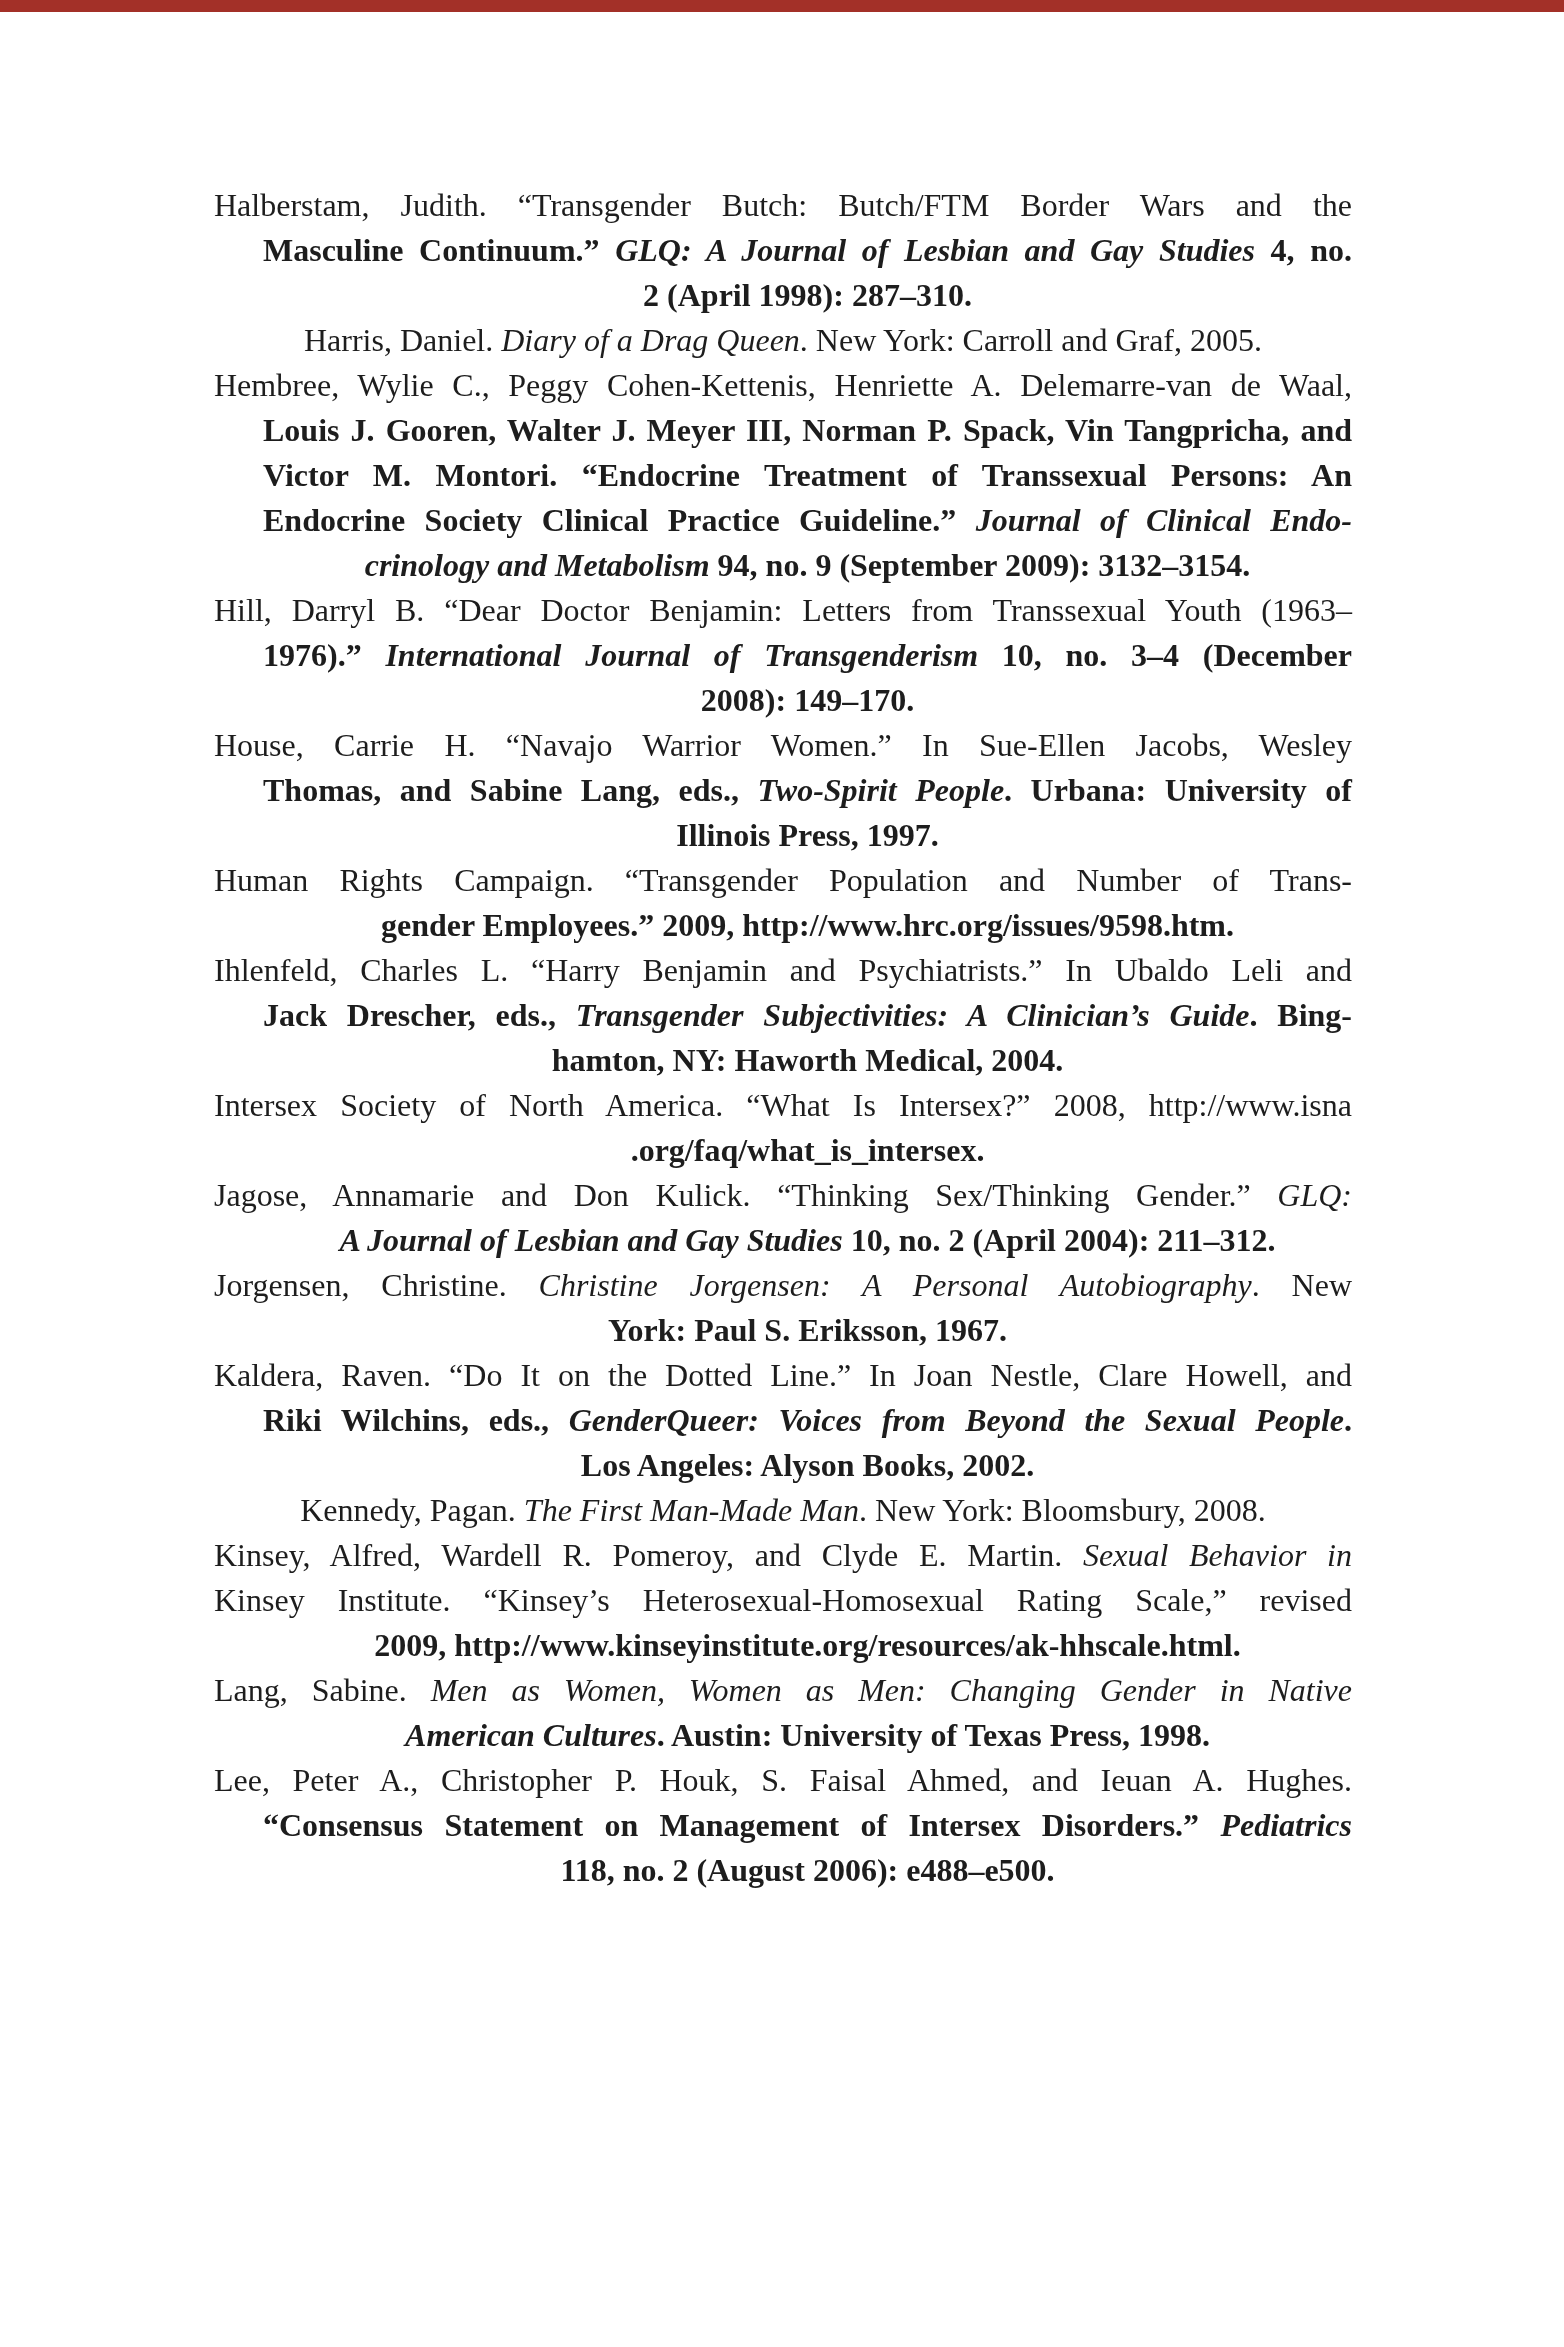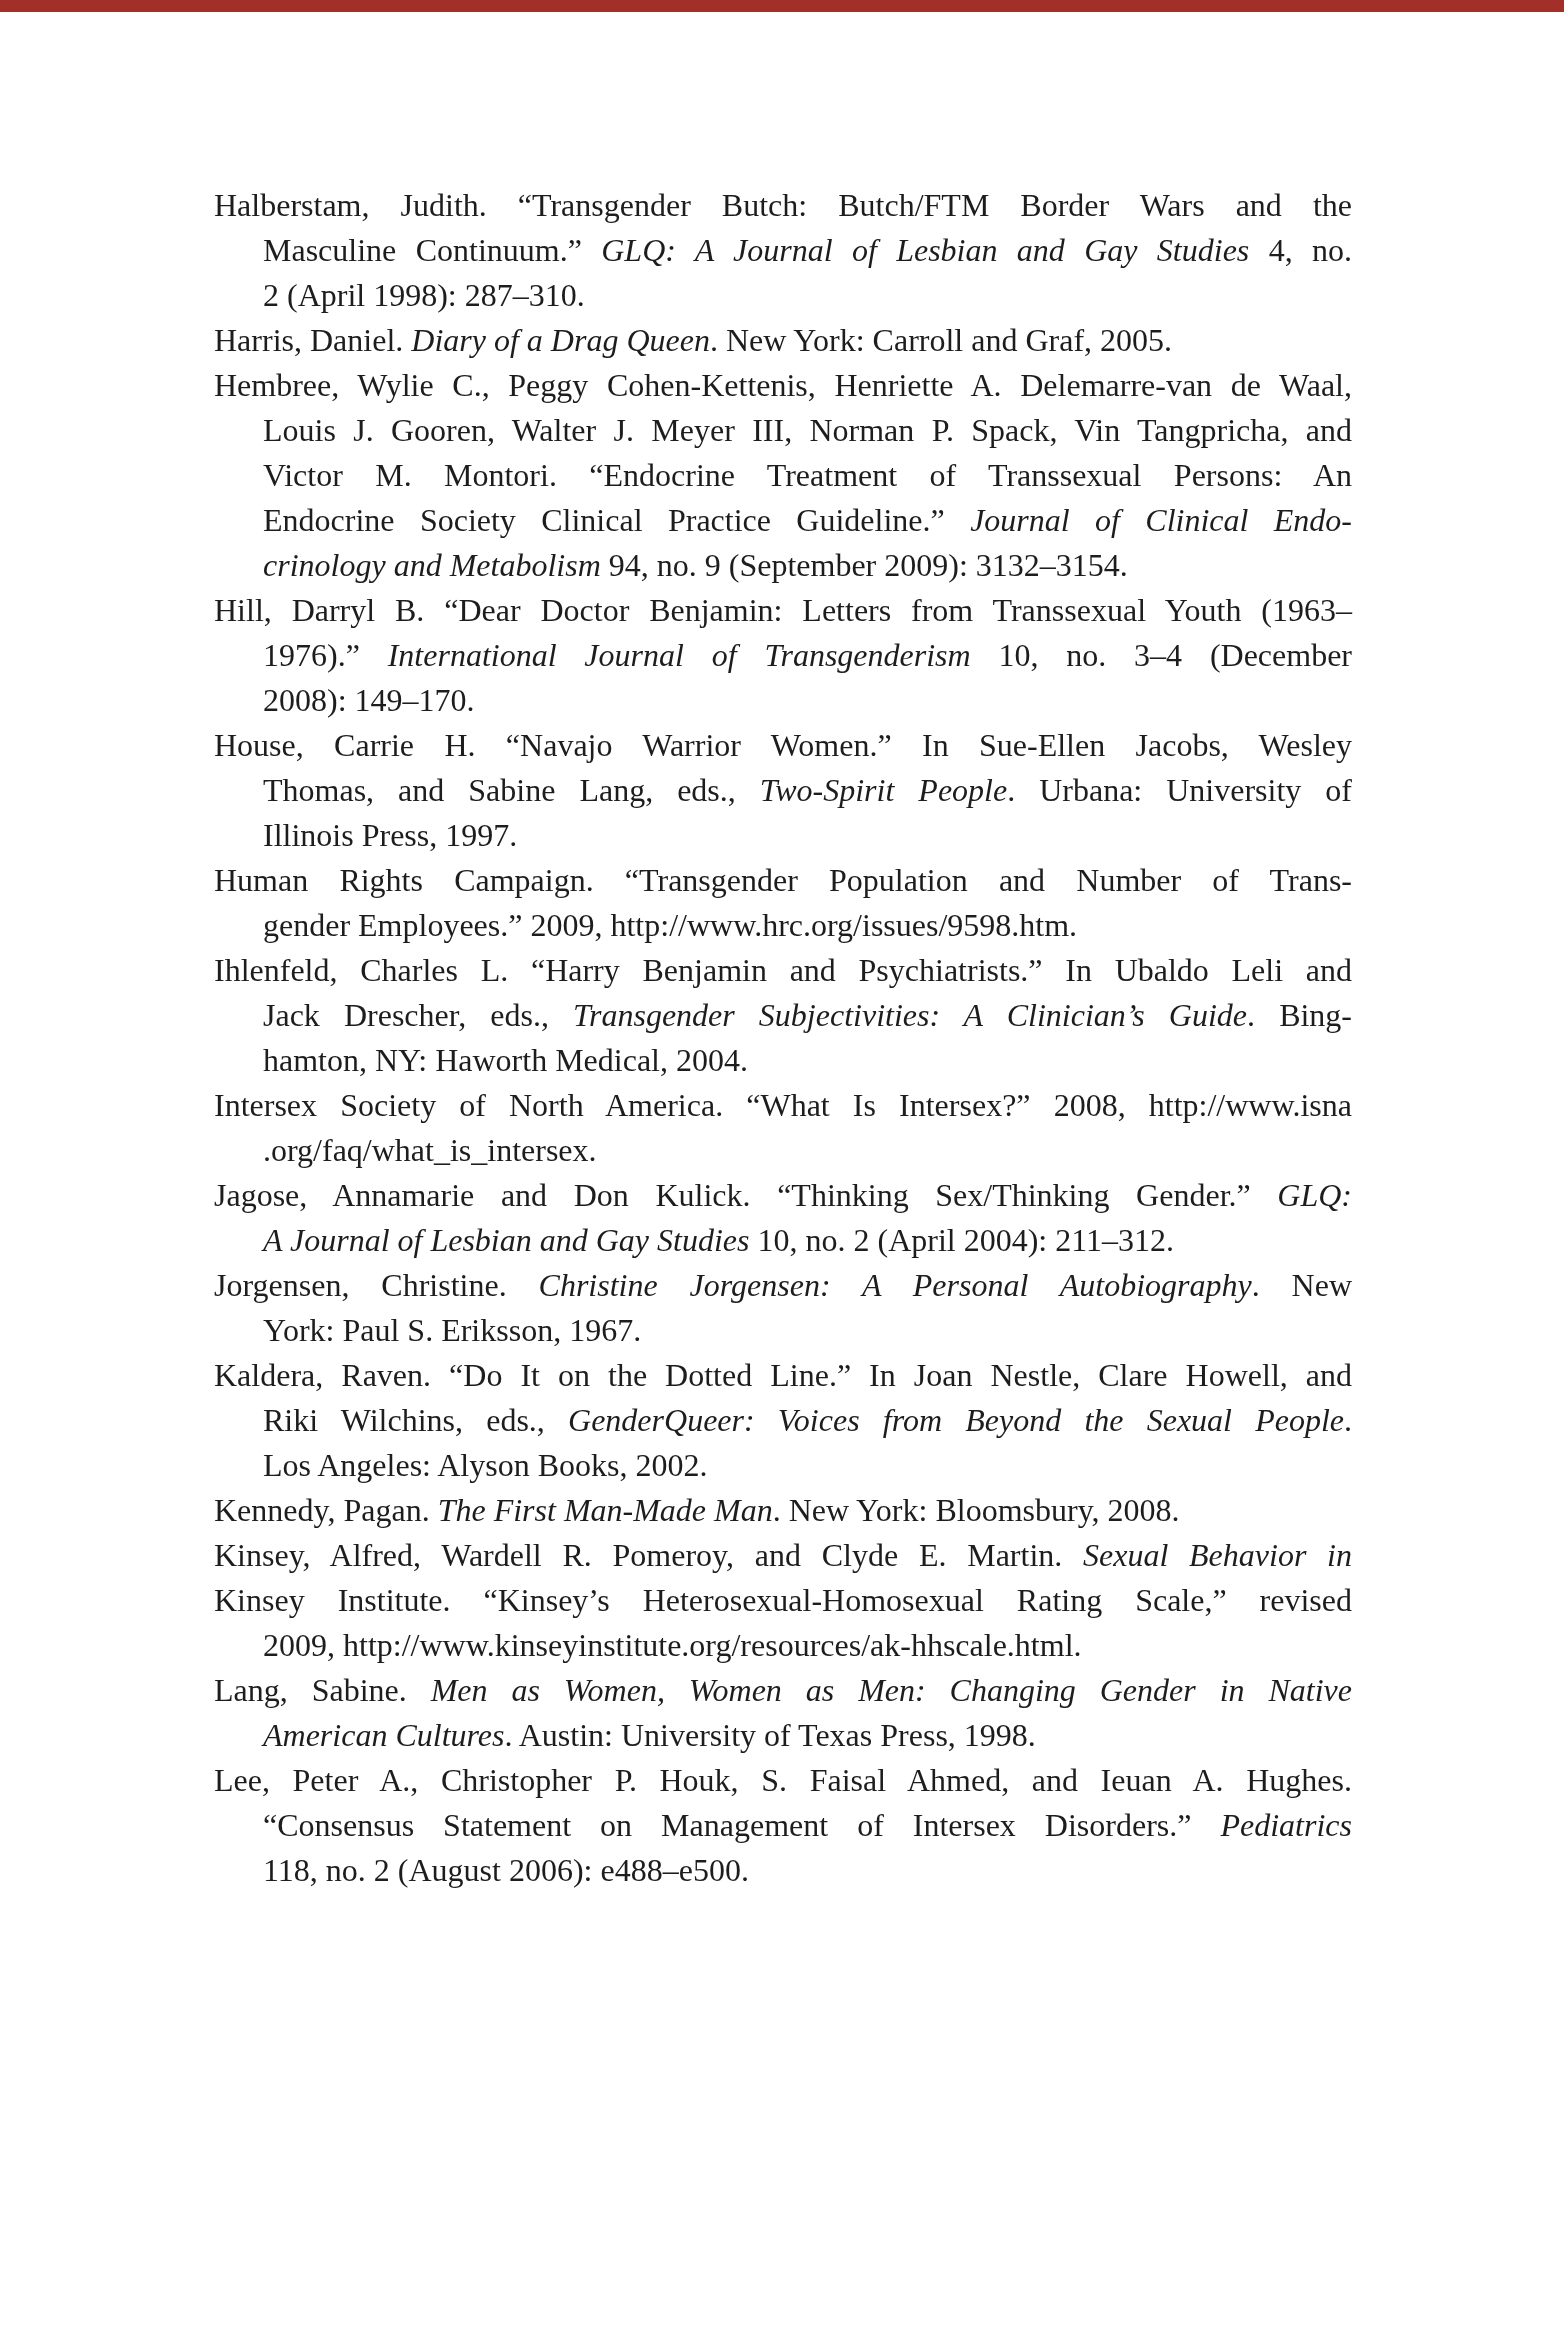--- a/index.html
+++ b/index.html
@@ -13,23 +13,23 @@
   .topbar{
     position:absolute;top:0;left:0;width:100%;height:12.4px;
     background:var(--accent,#a33028);
   }
   .bib{
     position:absolute;left:214px;top:183px;width:1138px;
     font-size:32px;line-height:45px;
     color:var(--ink,#1d1d1d);
   }
   .entry{margin:0;padding:0;}
-  .line{text-align:left;white-space:normal;}
+  .line{text-align:center;white-space:normal;}
   .line.j{text-align:justify;text-align-last:justify;}
-  .line.c{padding-left:49px;}
+  .line.c{padding-left:49px;font-weight:bold;}
   .line i{font-style:italic;}
   .footer-rule{
     position:absolute;left:214px;top:2137px;width:1138px;height:2.9px;
     background:var(--rule,#2d2d2d);
   }
   .footer{
     position:absolute;left:0;top:2161px;width:100%;
     text-align:center;
     font-family:"Liberation Sans", sans-serif;
     font-size:27px;line-height:34px;

